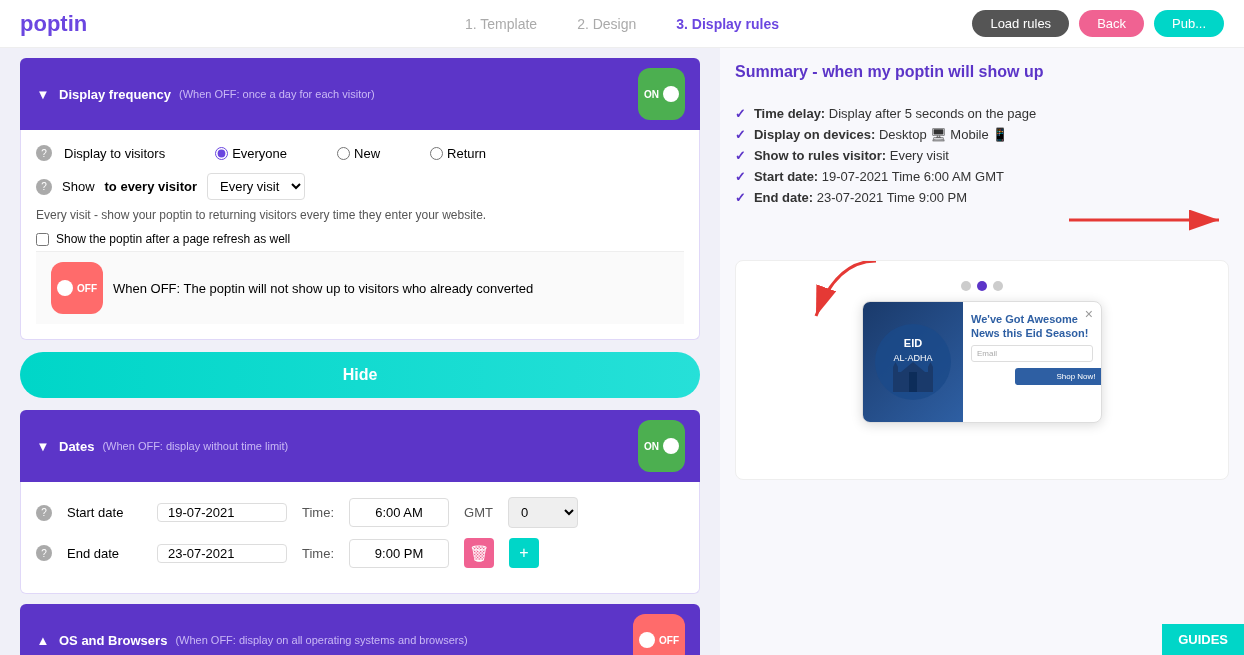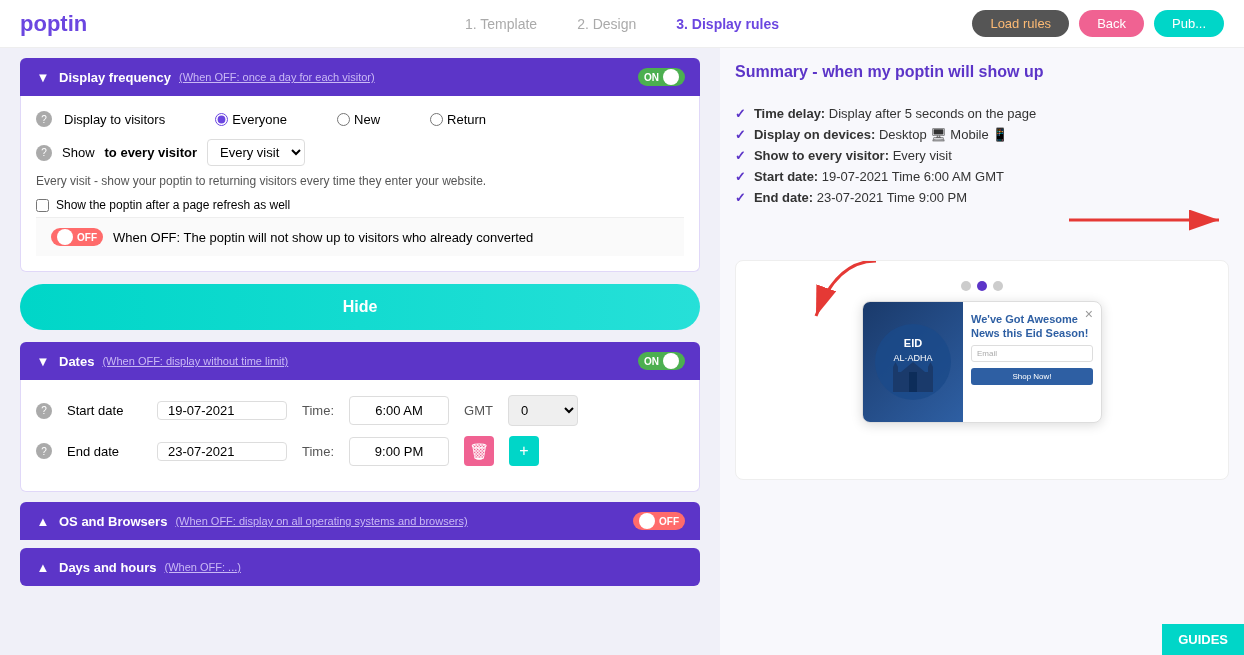--- a/index.html
+++ b/index.html
@@ -51,21 +51,21 @@
       color: #6b46e0;
       font-weight: 700;
     }
     .header-actions {
       display: flex;
       gap: 10px;
       align-items: center;
     }
     .btn-load {
       background: #555;
-      color: #fdba74;
+      color: #ffffff;
       border: none;
       border-radius: 20px;
       padding: 6px 18px;
       font-size: 13px;
       cursor: pointer;
     }
     .btn-back {
       background: #f06292;
       color: white;
       border: none;
@@ -119,38 +119,37 @@
       font-size: 13px;
       font-weight: 600;
       display: flex;
       align-items: center;
       gap: 8px;
     }
     .section-subtitle {
       font-size: 11px;
       font-weight: 400;
       color: #c9b8f5;
-      text-decoration: underline;
     }
     .section-body {
       background: white;
       border-radius: 0 0 6px 6px;
       padding: 15px;
       margin-bottom: 10px;
       border: 1px solid #e0d8f8;
       border-top: none;
     }
 
     
     .toggle {
       display: flex;
       align-items: center;
       background: #4CAF50;
       border-radius: 12px;
-      padding: 1px 6px;
+      padding: 18px 6px;
       font-size: 10px;
       font-weight: 700;
       color: white;
       gap: 4px;
       min-width: 46px;
       justify-content: flex-end;
       cursor: pointer;
     }
     .toggle .circle {
       width: 16px; height: 16px;
@@ -423,20 +422,21 @@
     }
     .popup-btn-preview {
       background: #2e5fa3;
       color: white;
       border: none;
       border-radius: 3px;
       padding: 4px 8px;
       font-size: 8px;
       width: 100%;
       cursor: pointer;
+      margin-left: 44px;
     }
 
     
     .chevron {
       width: 16px; height: 16px;
       display: inline-flex;
       align-items: center;
       justify-content: center;
     }
 
@@ -633,21 +633,21 @@
       <li class="summary-item">
         <span class="check-icon">✓</span>
         <span><strong>Time delay:</strong> <span>Display after 5 seconds on the page</span></span>
       </li>
       <li class="summary-item">
         <span class="check-icon">✓</span>
         <span><strong>Display on devices:</strong> <span>Desktop 🖥 Mobile 📱</span></span>
       </li>
       <li class="summary-item">
         <span class="check-icon">✓</span>
-        <span><strong>Show to every visitor:</strong> <span>Every visit</span></span>
+        <span><strong>Show to rules visitor:</strong> <span>Every visit</span></span>
       </li>
       <li class="summary-item">
         <span class="check-icon">✓</span>
         <span><strong>Start date:</strong> <span>19-07-2021 Time 6:00 AM GMT</span></span>
       </li>
       <li class="summary-item">
         <span class="check-icon">✓</span>
         <span><strong>End date:</strong> <span>23-07-2021 Time 9:00 PM</span></span>
       </li>
     </ul>

